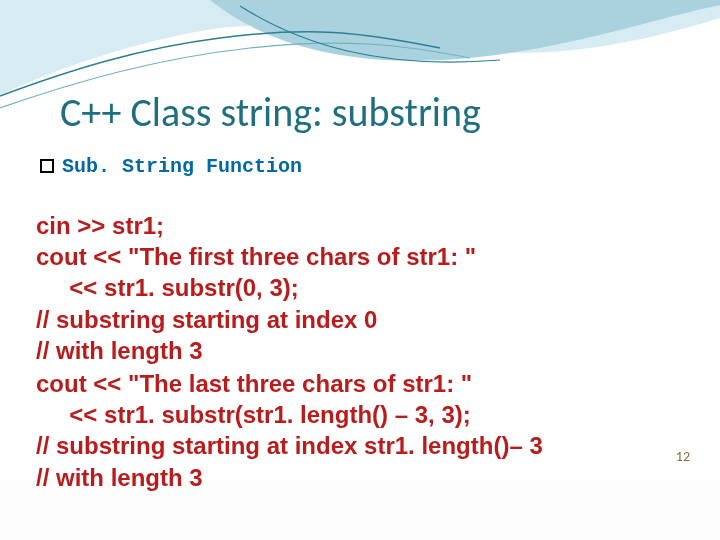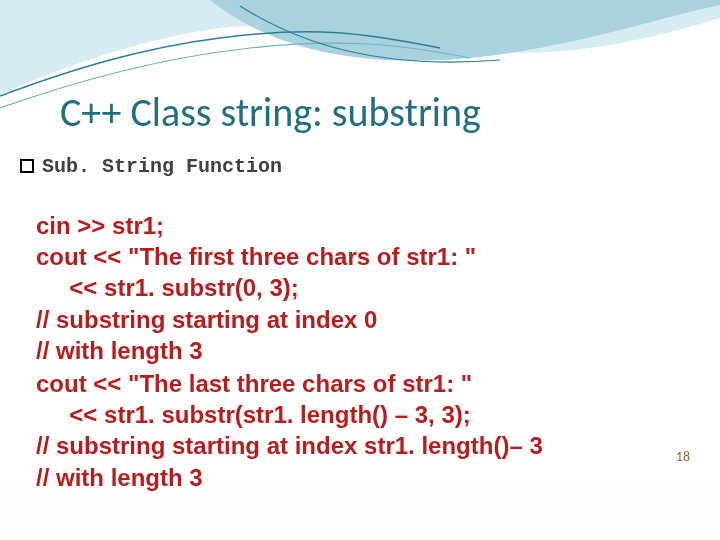--- a/index.html
+++ b/index.html
@@ -32,24 +32,24 @@
     top: 88px;
     left: 60px;
     font-family: Calibri, 'Segoe UI', Arial, sans-serif;
     font-size: 40px;
     color: #1f6f80;
     font-weight: 400;
   }
   .subhead {
     position: absolute;
     top: 155px;
-    left: 20px;
+    left: 40px;
     font-family: "Courier New", Courier, monospace;
     font-size: 20px;
-    color: #404040;
+    color: #0369a1;
     font-weight: bold;
   }
   .subhead .bullet {
     display: inline-block;
     width: 14px;
     height: 14px;
     border: 2px solid #000;
     margin-right: 8px;
     vertical-align: -1px;
     box-sizing: border-box;
@@ -98,15 +98,15 @@
 cout &lt;&lt; "The first three chars of str1: "
      &lt;&lt; str1. substr(0, 3);
 // substring starting at index 0
 // with length 3</div>
 
   <div class="code block2">cout &lt;&lt; "The last three chars of str1: "
      &lt;&lt; str1. substr(str1. length() – 3, 3);
 // substring starting at index str1. length()– 3
 // with length 3</div>
 
-  <div class="pagenum">18</div>
+  <div class="pagenum">12</div>
 
 </div>
 
 </body></html>

